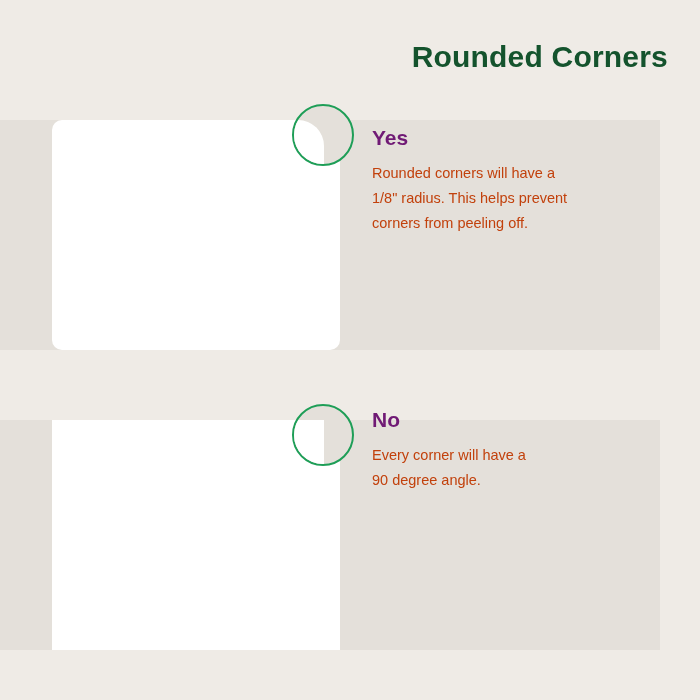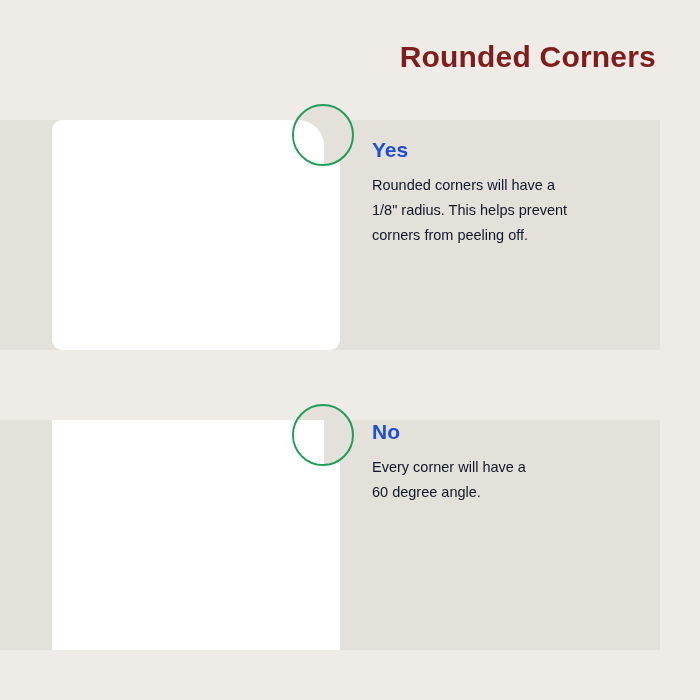--- a/index.html
+++ b/index.html
@@ -15,25 +15,25 @@
   }
   #stage {
     position: relative;
     width: 700px;
     height: 700px;
   }
 
   
   .title {
     position: absolute;
-    right: 44px;
+    right: 32px;
     top: 40px;
     font-size: 30px;
     font-weight: bold;
-    color: #7f1d1d;
+    color: #14532d;
     letter-spacing: 0.2px;
     text-align: right;
     white-space: nowrap;
   }
 
   
   .panel {
     position: absolute;
     background: #e4e0da;
   }
@@ -114,27 +114,27 @@
     position: absolute;
     left: 372px;
     width: 270px;
   }
   .textblock-top { top: 122px; }
   .textblock-bottom { top: 404px; }
 
   .answer {
     font-size: 21px;
     font-weight: bold;
-    color: #1d4ed8;
-    margin: 16px 0 12px 0;
+    color: #701a75;
+    margin: 4px 0 12px 0;
     line-height: 1.1;
   }
   .desc {
     font-size: 14.5px;
-    color: #0f172a;
+    color: #c2410c;
     line-height: 1.72;
     margin: 0;
     white-space: pre-line;
   }
 </style>
 </head>
 <body>
 
 <div id="stage">
 
@@ -157,16 +157,16 @@
   <div class="panel panel-bottom"></div>
   <div class="card card-bottom"></div>
 
   <div class="magnifier magnifier-bottom">
     <div class="mag-corner mag-corner-square"></div>
   </div>
 
   <div class="textblock textblock-bottom">
     <div class="answer">No</div>
     <div class="desc">Every corner will have a
-60 degree angle.</div>
+90 degree angle.</div>
   </div>
 
 </div>
 
 </body></html>

